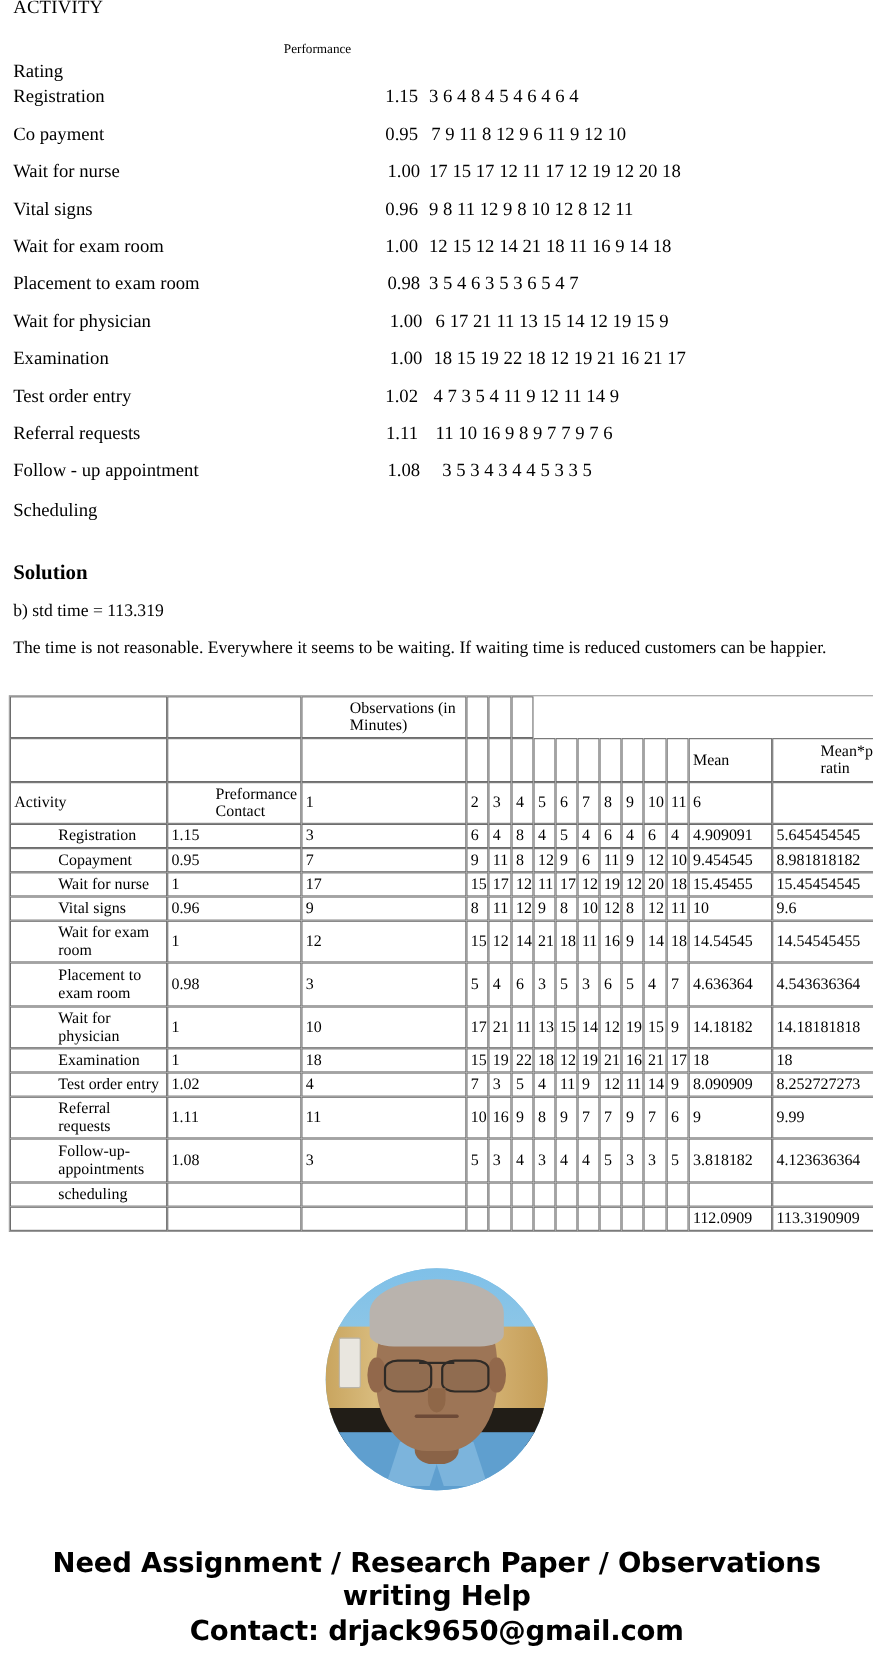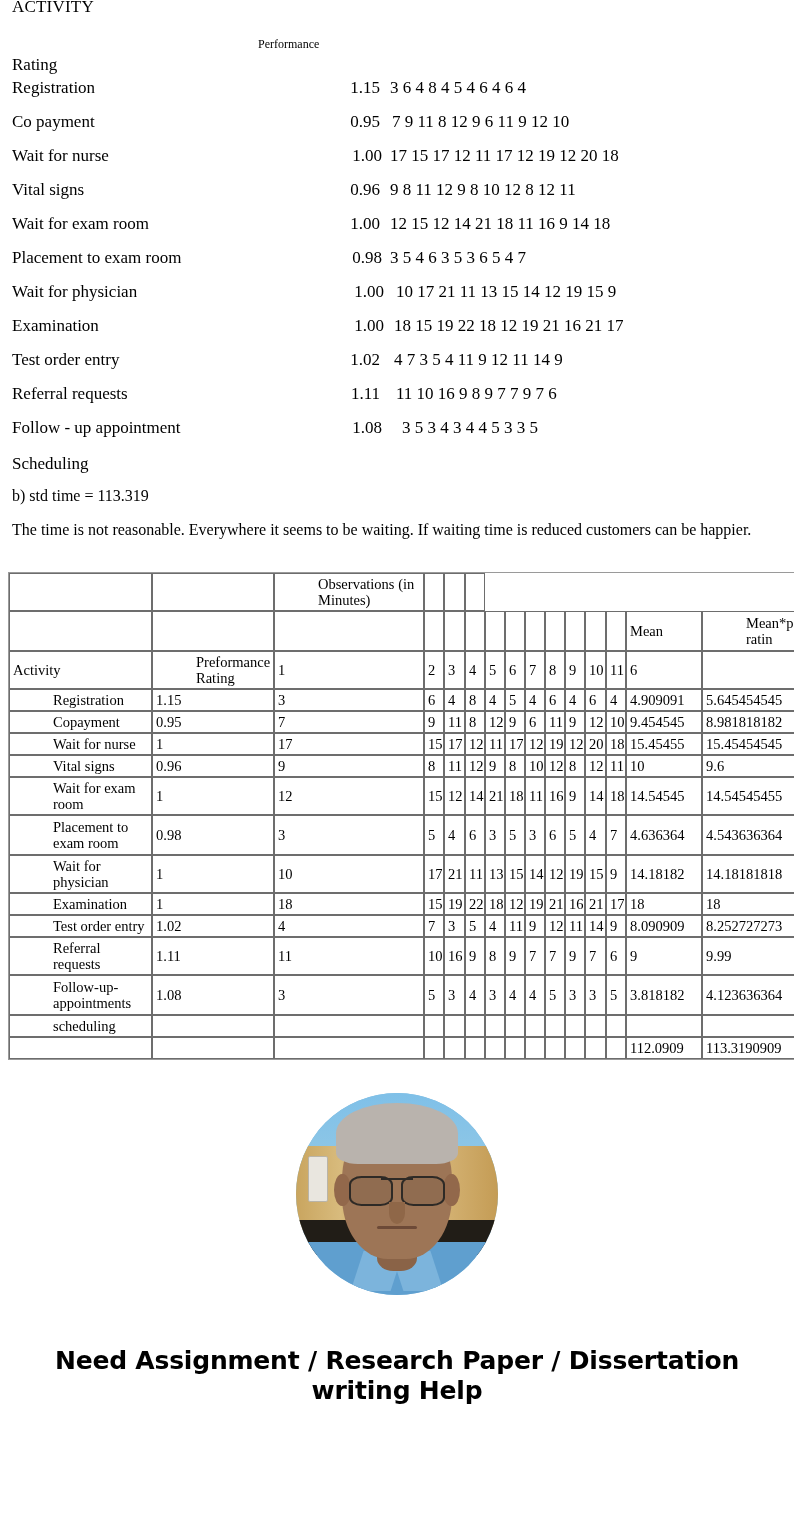--- a/index.html
+++ b/index.html
@@ -256,21 +256,21 @@
         <span class="obs" style="left: 380px;">12 15 12 14 21 18 11 16 9 14 18</span>
       </div>
       <div class="act-row">
         <span class="name">Placement to exam room</span>
         <span class="rate" style="left: 312px;">0.98</span>
         <span class="obs" style="left: 380px; text-align: center;">3 5 4 6 3 5 3 6 5 4 7</span>
       </div>
       <div class="act-row">
         <span class="name">Wait for physician</span>
         <span class="rate" style="left: 314px;">1.00</span>
-        <span class="obs" style="left: 386px;">10 17 21 11 13 15 14 12 19 15 9</span>
+        <span class="obs" style="left: 386px;">6 17 21 11 13 15 14 12 19 15 9</span>
       </div>
       <div class="act-row">
         <span class="name">Examination</span>
         <span class="rate" style="left: 314px;">1.00</span>
         <span class="obs" style="left: 384px;">18 15 19 22 18 12 19 21 16 21 17</span>
       </div>
       <div class="act-row">
         <span class="name">Test order entry</span>
         <span class="rate" style="left: 310px;">1.02</span>
         <span class="obs" style="left: 384px;">4 7 3 5 4 11 9 12 11 14 9</span>
@@ -283,20 +283,21 @@
       <div class="act-row">
         <span class="name">Follow - up appointment</span>
         <span class="rate" style="left: 312px;">1.08</span>
         <span class="obs" style="left: 392px;">3   5   3 4 3 4 4 5 3 3 5</span>
       </div>
       <div class="act-row last">
         <span class="name">Scheduling</span>
       </div>
     </div>
 
+  <h3 class="solution">Solution</h3>
   <p class="para">b) std time = 113.319</p>
   <p class="para">The time is not reasonable. Everywhere it seems to be waiting. If waiting time is reduced customers can be happier.</p>
 </div>
 
 <table class="grid">
   <colgroup>
     <col style="width:143px">
     <col style="width:122px">
     <col style="width:150px">
     <col style="width:20px">
@@ -333,21 +334,21 @@
         <td></td>
         <td></td>
         <td></td>
         <td></td>
         <td></td>
         <td>Mean</td>
         <td class="wrap">Mean*perf ratin</td>
       </tr>
       <tr class="act">
         <td>Activity</td>
-        <td class="wrap">Preformance Rating</td>
+        <td class="wrap">Preformance Contact</td>
         <td>1</td>
         <td>2</td>
         <td>3</td>
         <td>4</td>
         <td>5</td>
         <td>6</td>
         <td>7</td>
         <td>8</td>
         <td>9</td>
         <td>10</td>
@@ -597,15 +598,16 @@
       <div class="ph-lensL"></div>
       <div class="ph-lensR"></div>
     </div>
     <div class="ph-bridge"></div>
     <div class="ph-nose"></div>
     <div class="ph-mouth"></div>
   </div>
 </div>
 
 <div class="promo">
-  <span>Need Assignment / Research Paper / Dissertation</span><br>
+  <span>Need Assignment / Research Paper / Observations</span><br>
   <span>writing Help</span>
+  <span class="l3">Contact: drjack9650@gmail.com</span>
 </div>
 
 </body></html>

